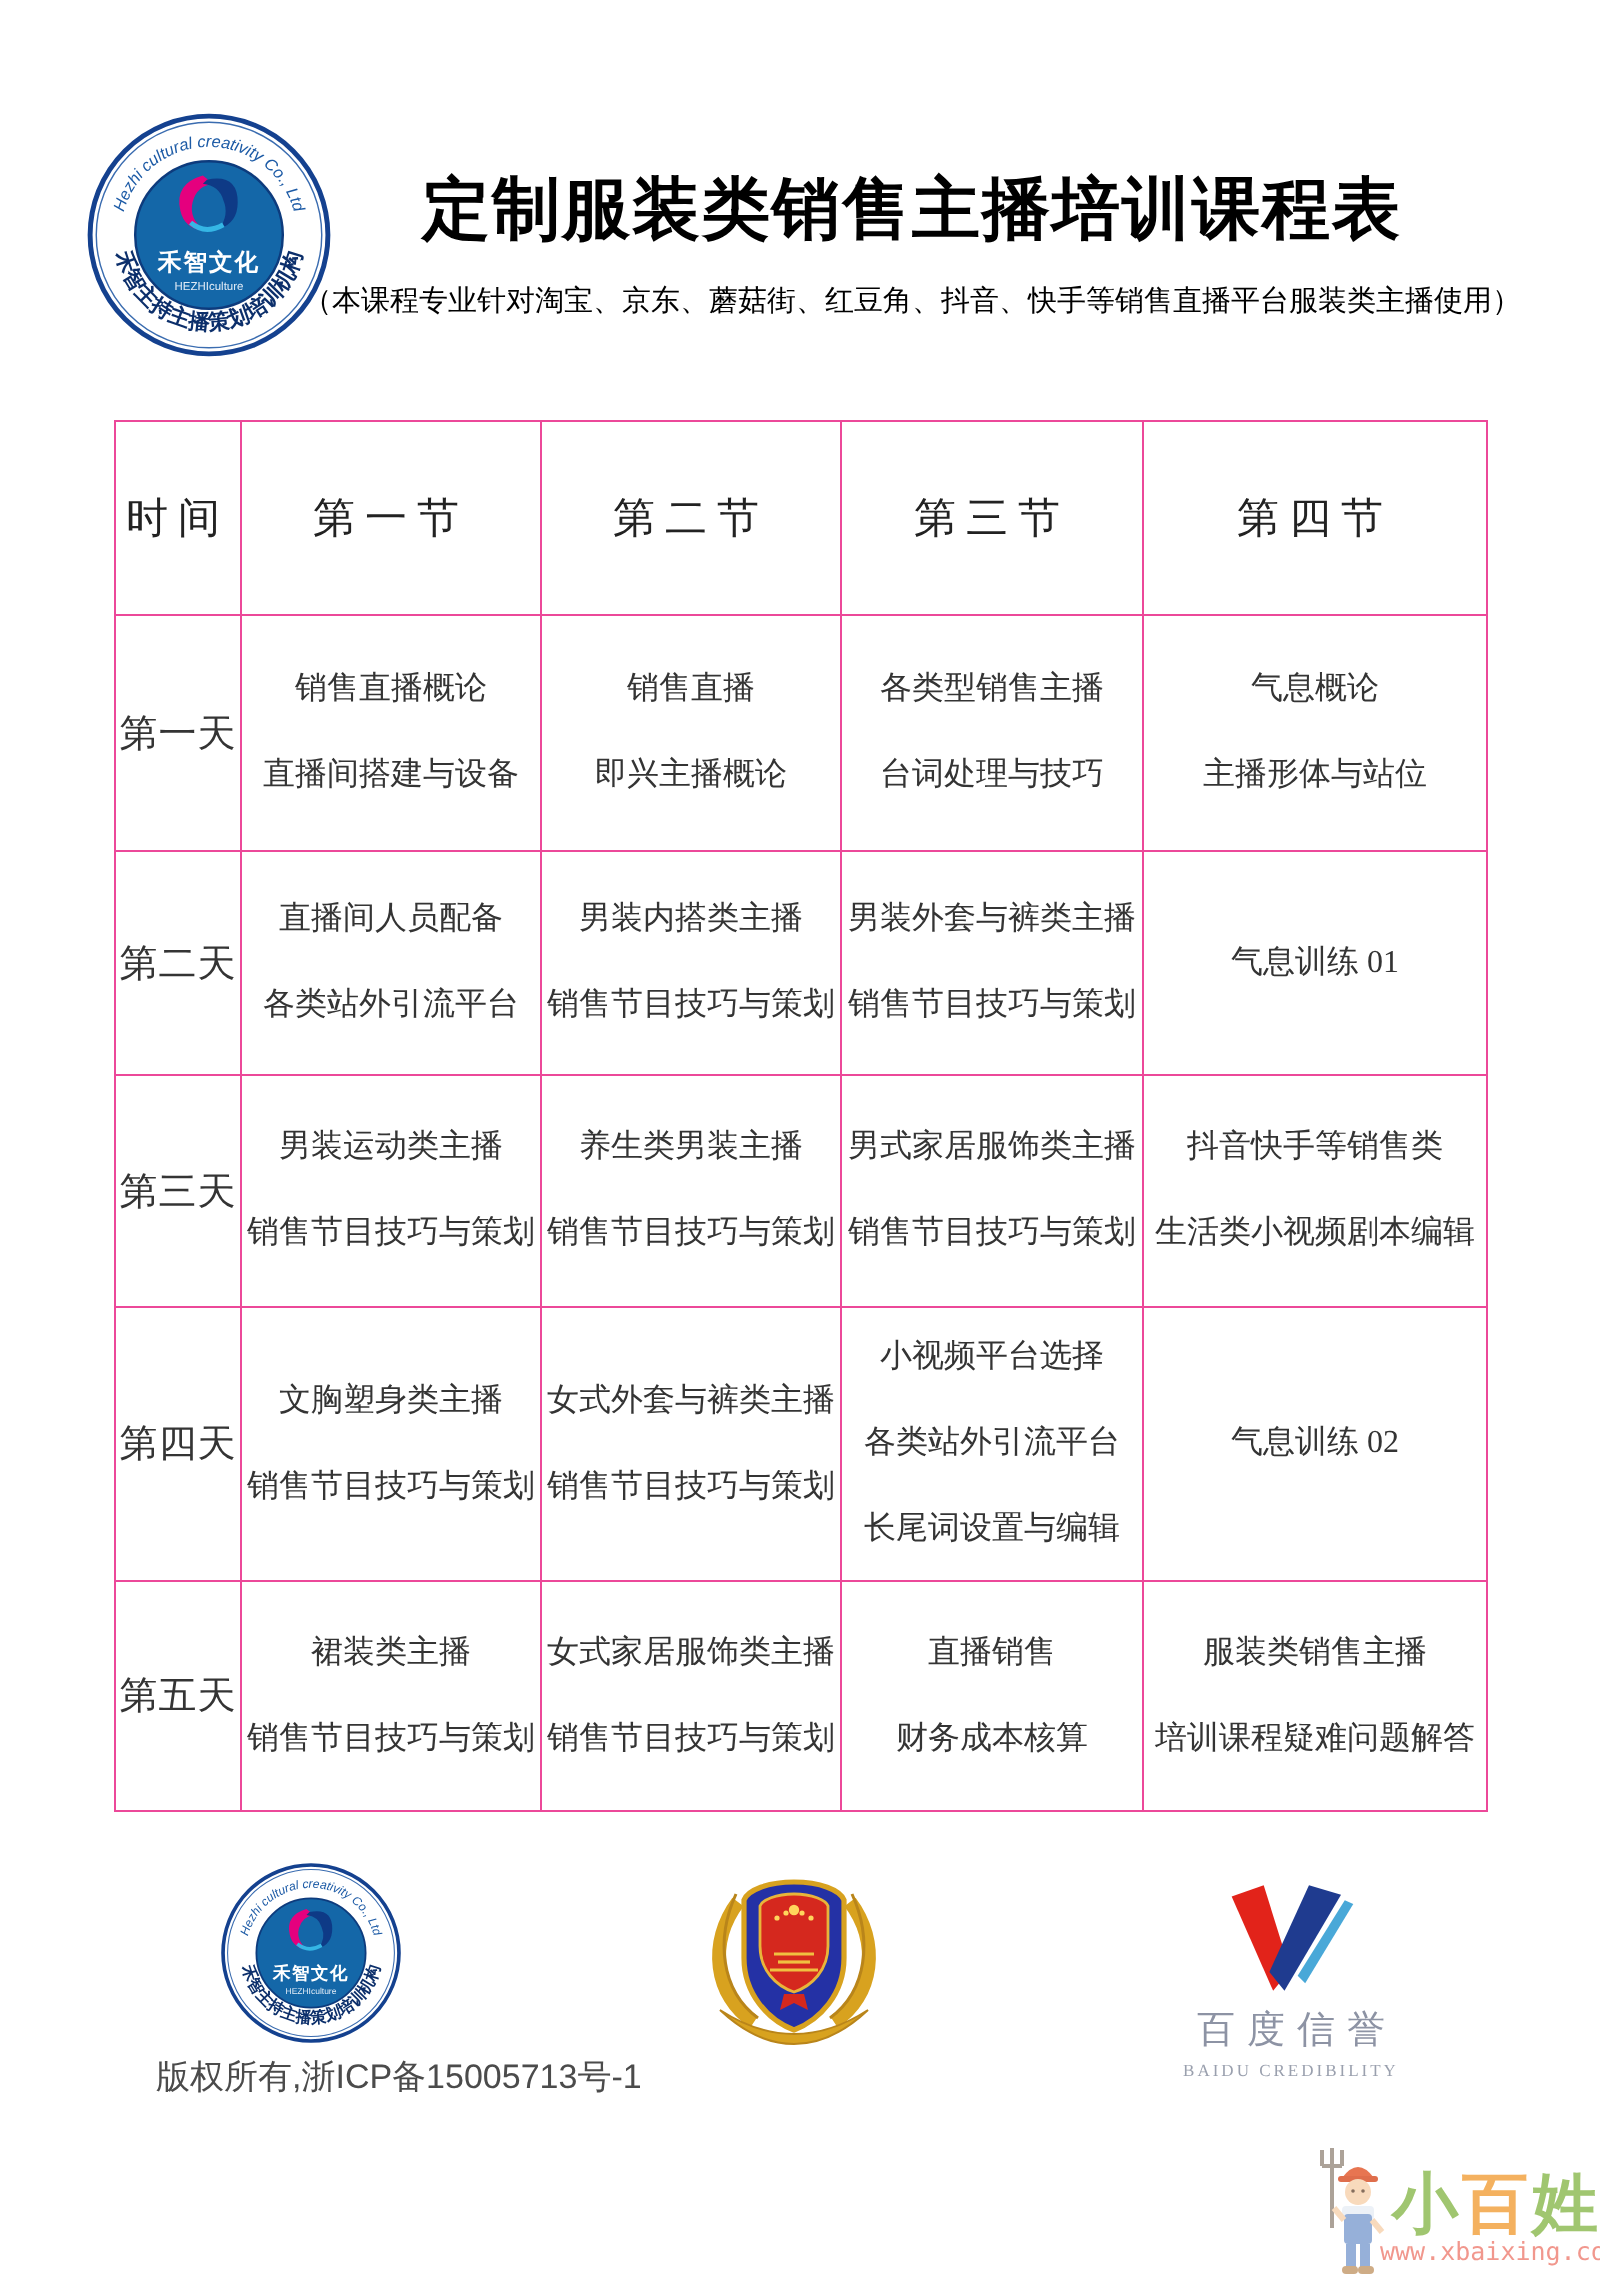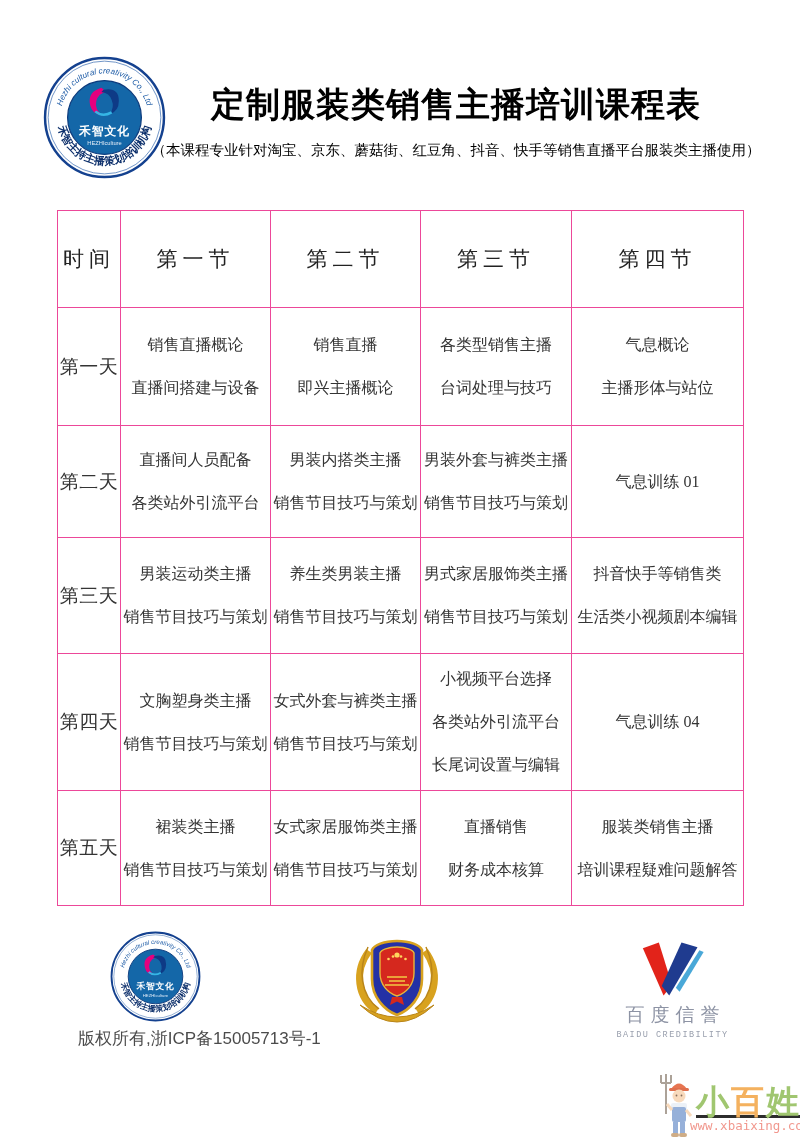--- a/index.html
+++ b/index.html
@@ -38,32 +38,32 @@
   
   .footer-caption-left{
     position:absolute;left:64px;top:1027px;
     font-family:"Liberation Sans", sans-serif;font-size:17px;color:#4b4b4b;white-space:nowrap;margin-left:14px;
   }
   .police-badge{position:absolute;left:352px;top:935px;width:90px;height:90px;}
   .police-caption{
     position:absolute;left:297px;top:1027px;width:220px;text-align:center;
     font-family:"Liberation Sans", sans-serif;font-weight:bold;font-size:17.5px;color:#0c0c0c;white-space:nowrap;
   }
-  .baidu-block{position:absolute;left:600px;top:941px;width:145px;text-align:center;
-    font-family:Liberation Mono, monospace;}
+  .baidu-block{position:absolute;left:573px;top:941px;width:145px;text-align:center;
+    font-family:Liberation Serif, serif;}
   .baidu-v{width:66px;height:56px;display:block;margin:0 auto;}
   .baidu-name{margin-top:5px;font-size:19px;letter-spacing:6px;color:#8d93a4;padding-left:6px;}
   .baidu-name-en{margin-top:2px;font-size:8.5px;letter-spacing:1.5px;color:#9aa0ae;}
   .baidu-cert{margin-top:9px;font-size:19.5px;font-weight:bold;color:#000;letter-spacing:2px;}
 
   
   .watermark{position:absolute;left:656px;top:1068px;width:144px;height:74px;opacity:0.82;}
   .farmer{position:absolute;left:2px;top:6px;width:44px;height:66px;}
   .watermark-text{position:absolute;left:40px;top:12px;font-size:33px;font-weight:bold;
-    letter-spacing:2px;white-space:nowrap;text-decoration:underline;}
+    letter-spacing:2px;white-space:nowrap;}
   .watermark-url{position:absolute;left:34px;top:50px;font-family:"DejaVu Sans Mono", monospace;
     font-size:12.5px;color:#ee8175;white-space:nowrap;}
 
   svg text{font-family:"Liberation Sans", sans-serif;}
 </style>
 </head>
 <body>
 
 <div class="page">
 
@@ -213,21 +213,21 @@
           </td>
           <td>
             <div class="cell-stack">
               <div class="cell-line">小视频平台选择</div>
               <div class="cell-line">各类站外引流平台</div>
               <div class="cell-line">长尾词设置与编辑</div>
             </div>
           </td>
           <td>
             <div class="cell-stack">
-              <div class="cell-line">气息训练 04</div>
+              <div class="cell-line">气息训练 02</div>
             </div>
           </td>
         </tr>
         <tr class="row-4">
           <td class="day-cell">第五天</td>
           <td>
             <div class="cell-stack">
               <div class="cell-line">裙装类主播</div>
               <div class="cell-line">销售节目技巧与策划</div>
             </div>

